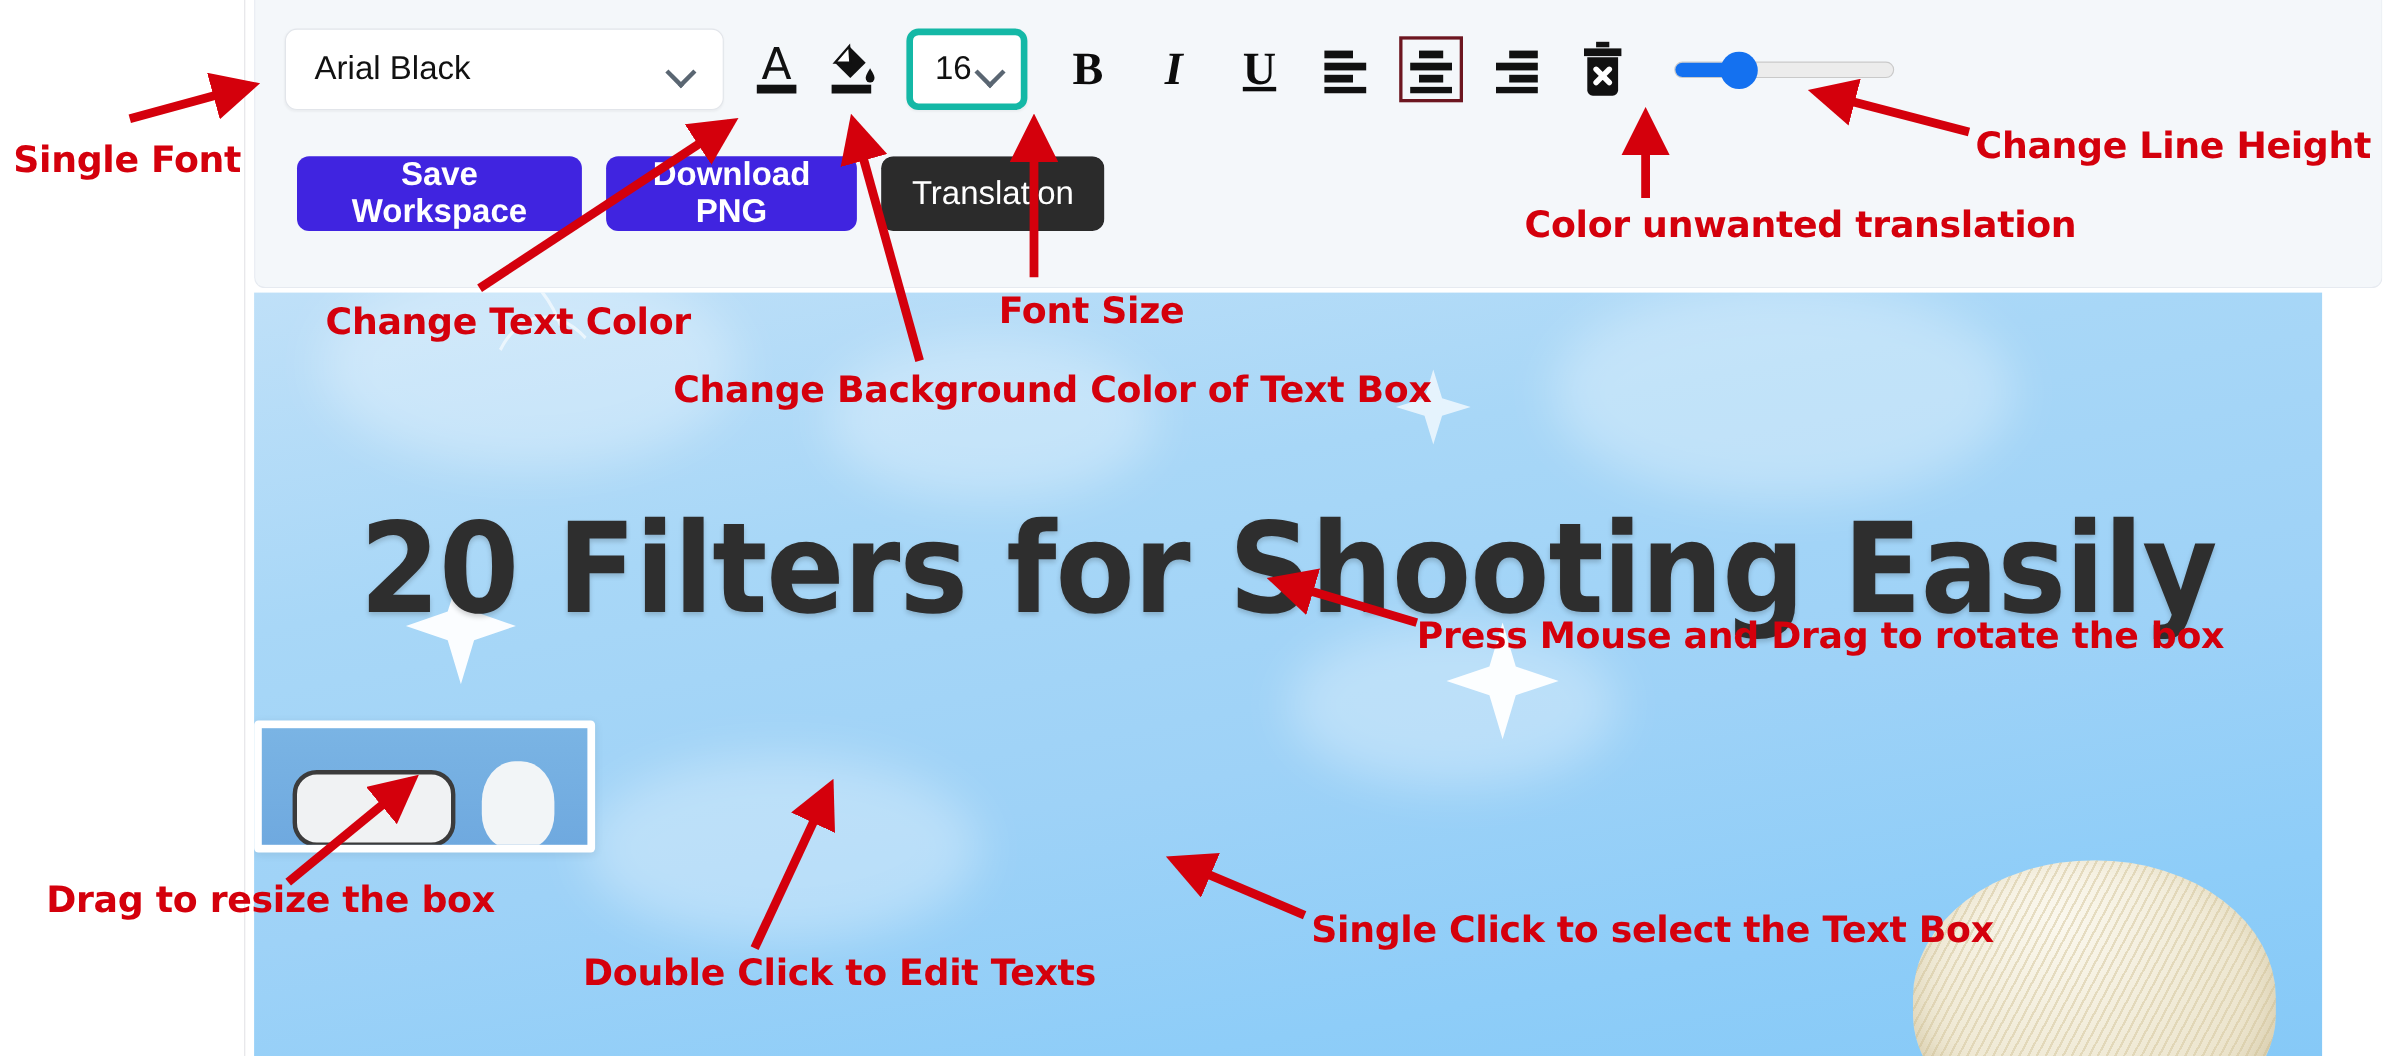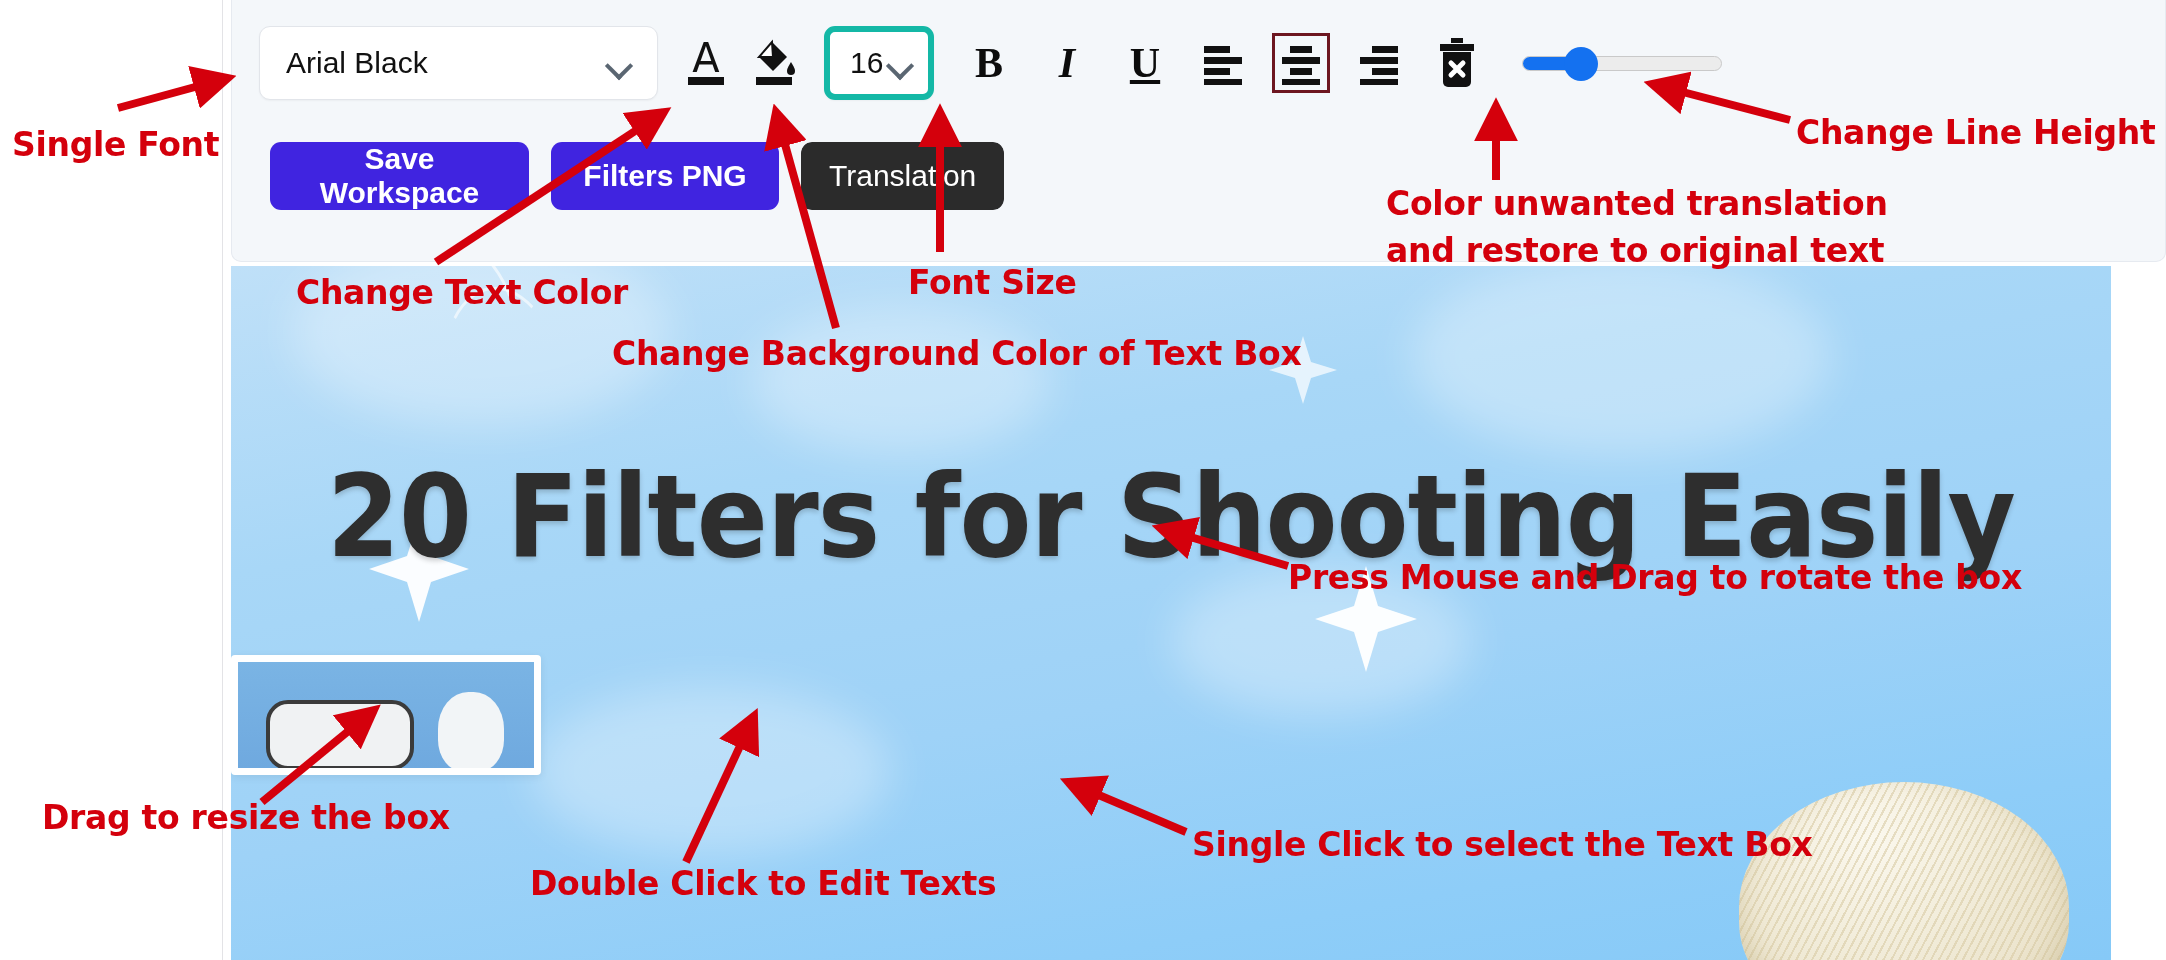--- a/index.html
+++ b/index.html
@@ -300,21 +300,21 @@
 
       <div class="slider-wrap">
         <div class="slider-track"></div>
         <div class="slider-fill"></div>
         <div class="slider-thumb"></div>
       </div>
     </div>
 
     <div class="toolbar-row-2">
       <button class="btn-primary btn-save">Save Workspace</button>
-      <button class="btn-primary btn-download">Filters PNG</button>
+      <button class="btn-primary btn-download">Download PNG</button>
       <div class="seg">
         <div class="seg-item active">Translation</div>
       </div>
     </div>
   </div>
 
   <div class="canvas">
 
     <div class="cloud" style="left:60px;  top:-30px;  width:380px; height:190px;"></div>
     <div class="cloud" style="left:520px; top:40px;   width:300px; height:150px;"></div>
@@ -370,20 +370,19 @@
     <path d="M686 862 L754 716" stroke="#d4000c" stroke-width="8" fill="none" marker-end="url(#ah)"></path>
 
     <path d="M1186 832 L1068 782" stroke="#d4000c" stroke-width="8" fill="none" marker-end="url(#ah)"></path>
   </svg>
 
   <div class="anno" style="left:12px;  top:124px;">Single Font</div>
   <div class="anno" style="left:296px; top:272px;">Change Text Color</div>
   <div class="anno" style="left:612px; top:333px;">Change Background Color of Text Box</div>
   <div class="anno" style="left:908px; top:262px;">Font Size</div>
   <div class="anno" style="left:1386px;top:183px;">Color unwanted translation</div>
-  <div class="anno" style="left:1386px;top:230px;">and restore to original text</div>
   <div class="anno" style="left:1796px;top:112px;">Change Line Height</div>
   <div class="anno" style="left:1288px;top:557px;">Press Mouse and Drag to rotate the box</div>
   <div class="anno" style="left:42px;  top:797px;">Drag to resize the box</div>
   <div class="anno" style="left:530px; top:863px;">Double Click to Edit Texts</div>
   <div class="anno" style="left:1192px;top:824px;">Single Click to select the Text Box</div>
 
 </div>
 
 </body></html>

